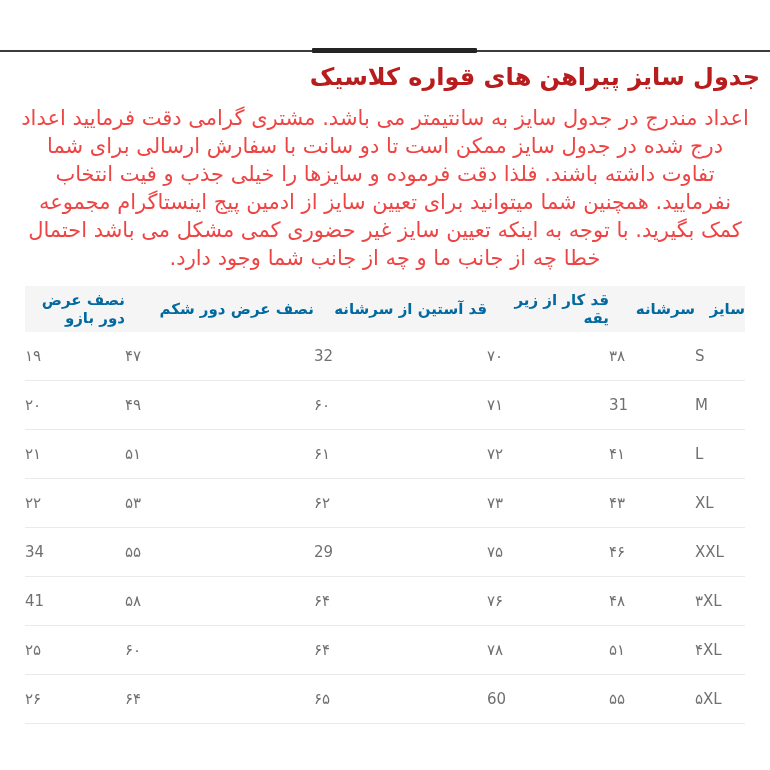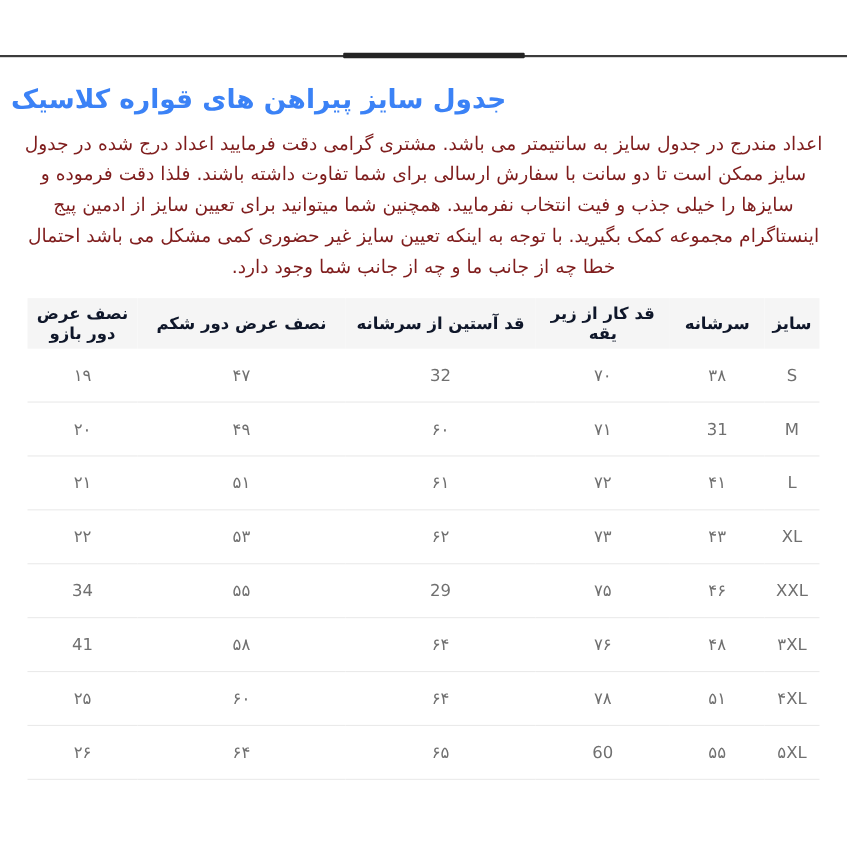--- a/index.html
+++ b/index.html
@@ -23,66 +23,66 @@
     position: absolute;
     left: 312px;
     bottom: -3px;
     width: 165px;
     height: 5px;
     background: #242424;
     border-radius: 1px;
   }
 
   .title {
-    margin: 24px 10px 0;
-    text-align: left;
+    margin: 11px 10px 0;
+    text-align: right;
     direction: rtl;
     font-size: 24px;
     font-weight: bold;
-    color: #3b82f6;
+    color: #b91c1c;
     letter-spacing: 0;
   }
 
   .description {
     direction: rtl;
     text-align: center;
     margin: 13px 20px 0;
-    font-size: 17px;
+    font-size: 21px;
     line-height: 28px;
-    color: #7f1d1d;
+    color: #ef4444;
   }
 
   table.size-chart {
     width: 720px;
     margin: 14px auto 0;
     border-collapse: collapse;
     direction: rtl;
     table-layout: fixed;
     font-size: 15px;
   }
   table.size-chart th:nth-child(1), table.size-chart td:nth-child(1) { width: 50px; }
   table.size-chart th:nth-child(2), table.size-chart td:nth-child(2) { width: 86px; }
   table.size-chart th:nth-child(3), table.size-chart td:nth-child(3) { width: 122px; }
   table.size-chart th:nth-child(4), table.size-chart td:nth-child(4) { width: 173px; }
   table.size-chart th:nth-child(5), table.size-chart td:nth-child(5) { width: 189px; }
   table.size-chart th:nth-child(6), table.size-chart td:nth-child(6) { width: 100px; }
 
   table.size-chart thead th {
     background: #f5f5f5;
-    color: #0f172a;
+    color: #0369a1;
     font-weight: bold;
     height: 46px;
-    text-align: center;
+    text-align: right;
     vertical-align: middle;
     padding: 0;
   }
   table.size-chart tbody td {
     height: 48px;
     color: #707070;
-    text-align: center;
+    text-align: left;
     vertical-align: middle;
     border-bottom: 1px solid #eaeaea;
     direction: ltr;
     padding: 0;
   }
 </style>
 </head>
 <body>
 
 <div class="page">

